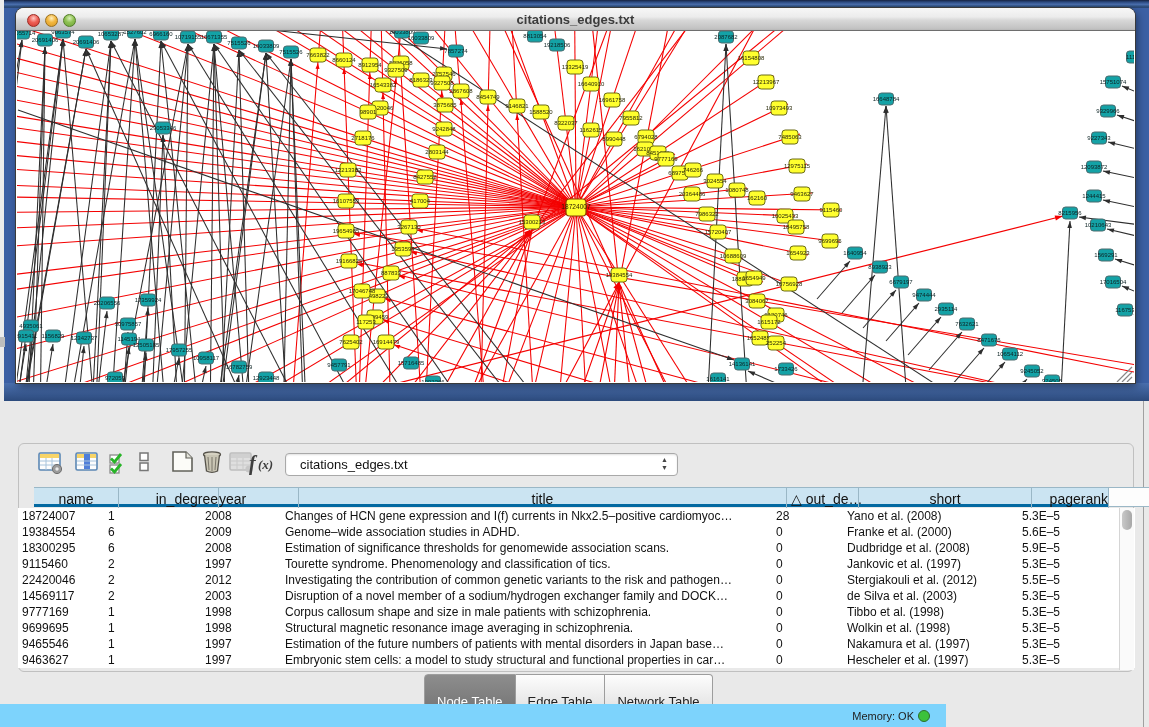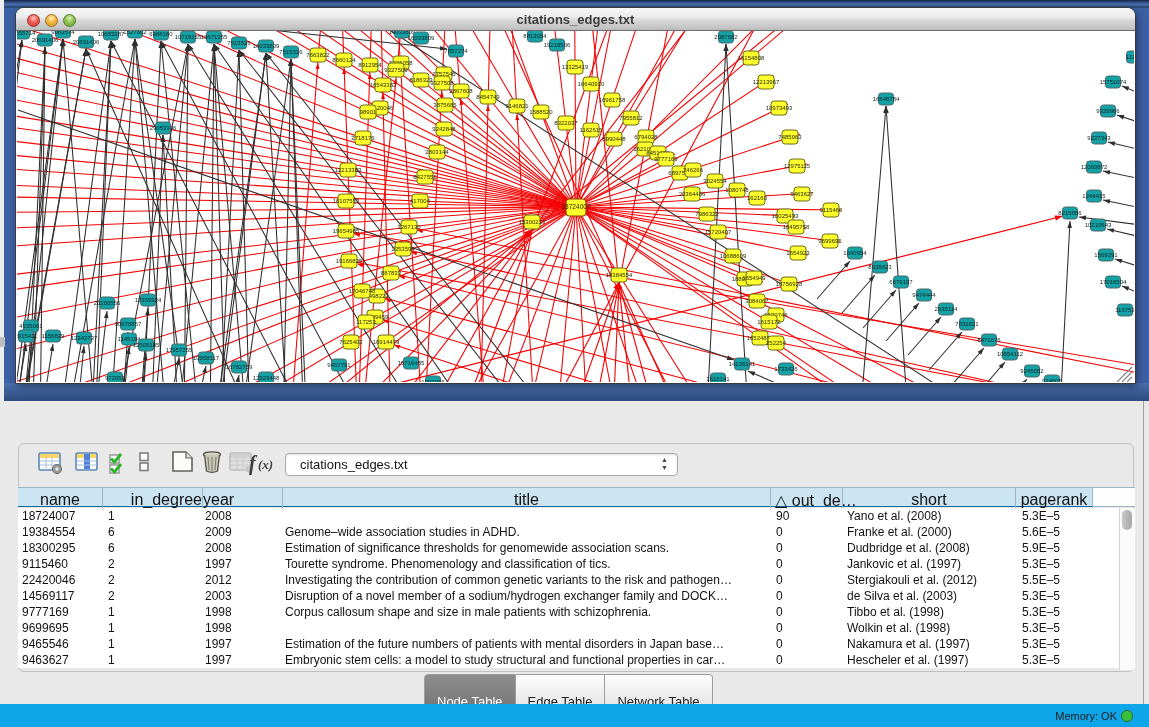--- a/index.html
+++ b/index.html
@@ -29,39 +29,39 @@
   border-left:5px solid transparent; border-right:5px solid transparent; border-bottom:5px solid #b0b0b0; }
 #innerpanel { position:absolute; left:18px; top:40px; width:1117px; height:633px; }
 #panelborder { position:absolute; left:0px; top:2px; width:1116px; height:229px;
   border:1px solid #c0c0c0; border-radius:6px; background:#e9e9e9; }
 #toolbar { position:absolute; left:0; top:3px; width:1117px; height:43px; }
 #dropdown { position:absolute; left:267px; top:9px; width:393px; height:23px;
   background:#fff; border:1px solid #a9a9a9; border-radius:4px;
   box-shadow:inset 0 1px 2px rgba(0,0,0,0.12); }
 #dropdown .txt { position:absolute; left:14px; top:3px; font-size:13px; color:#111; }
 #dropdown .arr { position:absolute; right:9px; top:2px; font-size:7px; color:#444; line-height:8px; text-align:center; }
-#thead { position:absolute; left:0px; top:46px; width:1075px; height:20px; background:#cbe4f2;
-  border-top:1px solid #9ab7c6; border-bottom:1px solid #0369a1; font-size:16px; color:#111; }
+#thead { position:absolute; left:16px; top:46px; width:1075px; height:20px; background:#cbe4f2;
+  border-top:1px solid #9ab7c6; border-bottom:3px solid #0369a1; font-size:14px; color:#111; }
 #thead span { position:absolute; top:3px; }
 #thead .sep { position:absolute; top:0; width:1px; height:20px; background:#9ab7c6; }
 #tbody { position:absolute; left:0px; top:67px; width:1117px; height:160px; background:#fff; }
 .trow { position:relative; height:16px; font-size:12px; color:#111; white-space:nowrap; }
 .trow span { position:absolute; top:1px; }
 .c0 { left:4px; } .c1 { left:90px; } .c2 { left:187px; } .c3 { left:267px; }
 .c4 { left:758px; } .c5 { left:829px; } .c6 { left:1004px; }
 #vscroll { position:absolute; left:1101px; top:67px; width:15px; height:162px; background:#fafafa;
   border-left:1px solid #d5d5d5; }
 #vthumb { position:absolute; left:2px; top:2px; width:10px; height:20px; background:linear-gradient(90deg,#c8c8c8,#a8a8a8); border-radius:5px; }
 #tabs { position:absolute; left:406px; top:233px; height:23px; font-size:13px; }
 #tabs .seg { float:left; height:23px; line-height:22px; padding:16px 12px;
   background:linear-gradient(#fdfdfd,#e4e4e4); border:1px solid #9d9d9d; border-left:none; color:#222; }
 #tabs .seg.first { border-left:1px solid #9d9d9d; border-radius:4px 0 0 4px; }
 #tabs .seg.last { border-radius:0 4px 4px 0; }
 #tabs .seg.sel { background:linear-gradient(#8d8d8d,#787878); color:#fff; }
-#statusbar { position:absolute; left:0; top:303px; width:1149px; height:23px; background:#0ea5e9; }
+#statusbar { position:absolute; left:0; top:303px; width:946px; height:23px; background:#7dd3fc; }
 #statusbar .mem { position:absolute; right:32px; top:6px; font-size:11px; color:#222; }
 #statusbar .dot { position:absolute; right:16px; top:6px; width:12px; height:12px; border-radius:50%;
   background:#3cc13c; border:1px solid #2c6e2c; }
 </style></head>
 <body>
 <div id="mdi">
   <div class="topband"></div>
   <div style="position:absolute;left:0px;top:383px;width:1149px;height:18px;background:linear-gradient(#4a6fae,#2c4a7c)"></div>
   <div id="win">
     <div id="titlebar">
@@ -789,36 +789,37 @@
           <span class="arr">▲<br>▼</span>
         </div>
     </div>
     <div id="thead">
       <span style="left:0px;width:84px;text-align:center">name</span>
       <span style="left:85px;width:99px;text-align:right">in_degree</span>
       <span style="left:185px;width:79px;">year</span>
       <span style="left:265px;width:487px;text-align:center">title</span>
       <span style="left:757px">△ out_de…</span>
       <span style="left:825px;width:172px;text-align:center">short</span>
-      <span style="left:998px;width:76px;text-align:center">pagerank</span>
+      <span style="left:998px;width:76px;text-align:right">pagerank</span>
       <div class="sep" style="left:84px"></div>
       <div class="sep" style="left:184px"></div>
       <div class="sep" style="left:264px"></div>
       <div class="sep" style="left:752px"></div>
       <div class="sep" style="left:824px"></div>
       <div class="sep" style="left:997px"></div>
       <div class="sep" style="left:1074px"></div>
       <div style="position:absolute;left:1075px;top:-1px;width:42px;height:20px;background:#fdfdfd;border-top:1px solid #9ab7c6;border-bottom:1px solid #9ab7c6"></div>
     </div>
     <div id="tbody">
 <div class="trow">
           <span class="c0">18724007</span>
           <span class="c1">1</span>
           <span class="c2">2008</span>
-          <span class="c4">90</span>
+          <span class="c3">Changes of HCN gene expression and I(f) currents in Nkx2.5–positive cardiomyoc…</span>
+          <span class="c4">28</span>
           <span class="c5">Yano et al. (2008)</span>
           <span class="c6">5.3E–5</span>
         </div>
 <div class="trow">
           <span class="c0">19384554</span>
           <span class="c1">6</span>
           <span class="c2">2009</span>
           <span class="c3">Genome–wide association studies in ADHD.</span>
           <span class="c4">0</span>
           <span class="c5">Franke et al. (2000)</span>
@@ -866,20 +867,21 @@
           <span class="c2">1998</span>
           <span class="c3">Corpus callosum shape and size in male patients with schizophrenia.</span>
           <span class="c4">0</span>
           <span class="c5">Tibbo et al. (1998)</span>
           <span class="c6">5.3E–5</span>
         </div>
 <div class="trow">
           <span class="c0">9699695</span>
           <span class="c1">1</span>
           <span class="c2">1998</span>
+          <span class="c3">Structural magnetic resonance image averaging in schizophrenia.</span>
           <span class="c4">0</span>
           <span class="c5">Wolkin et al. (1998)</span>
           <span class="c6">5.3E–5</span>
         </div>
 <div class="trow">
           <span class="c0">9465546</span>
           <span class="c1">1</span>
           <span class="c2">1997</span>
           <span class="c3">Estimation of the future numbers of patients with mental disorders in Japan base…</span>
           <span class="c4">0</span>

